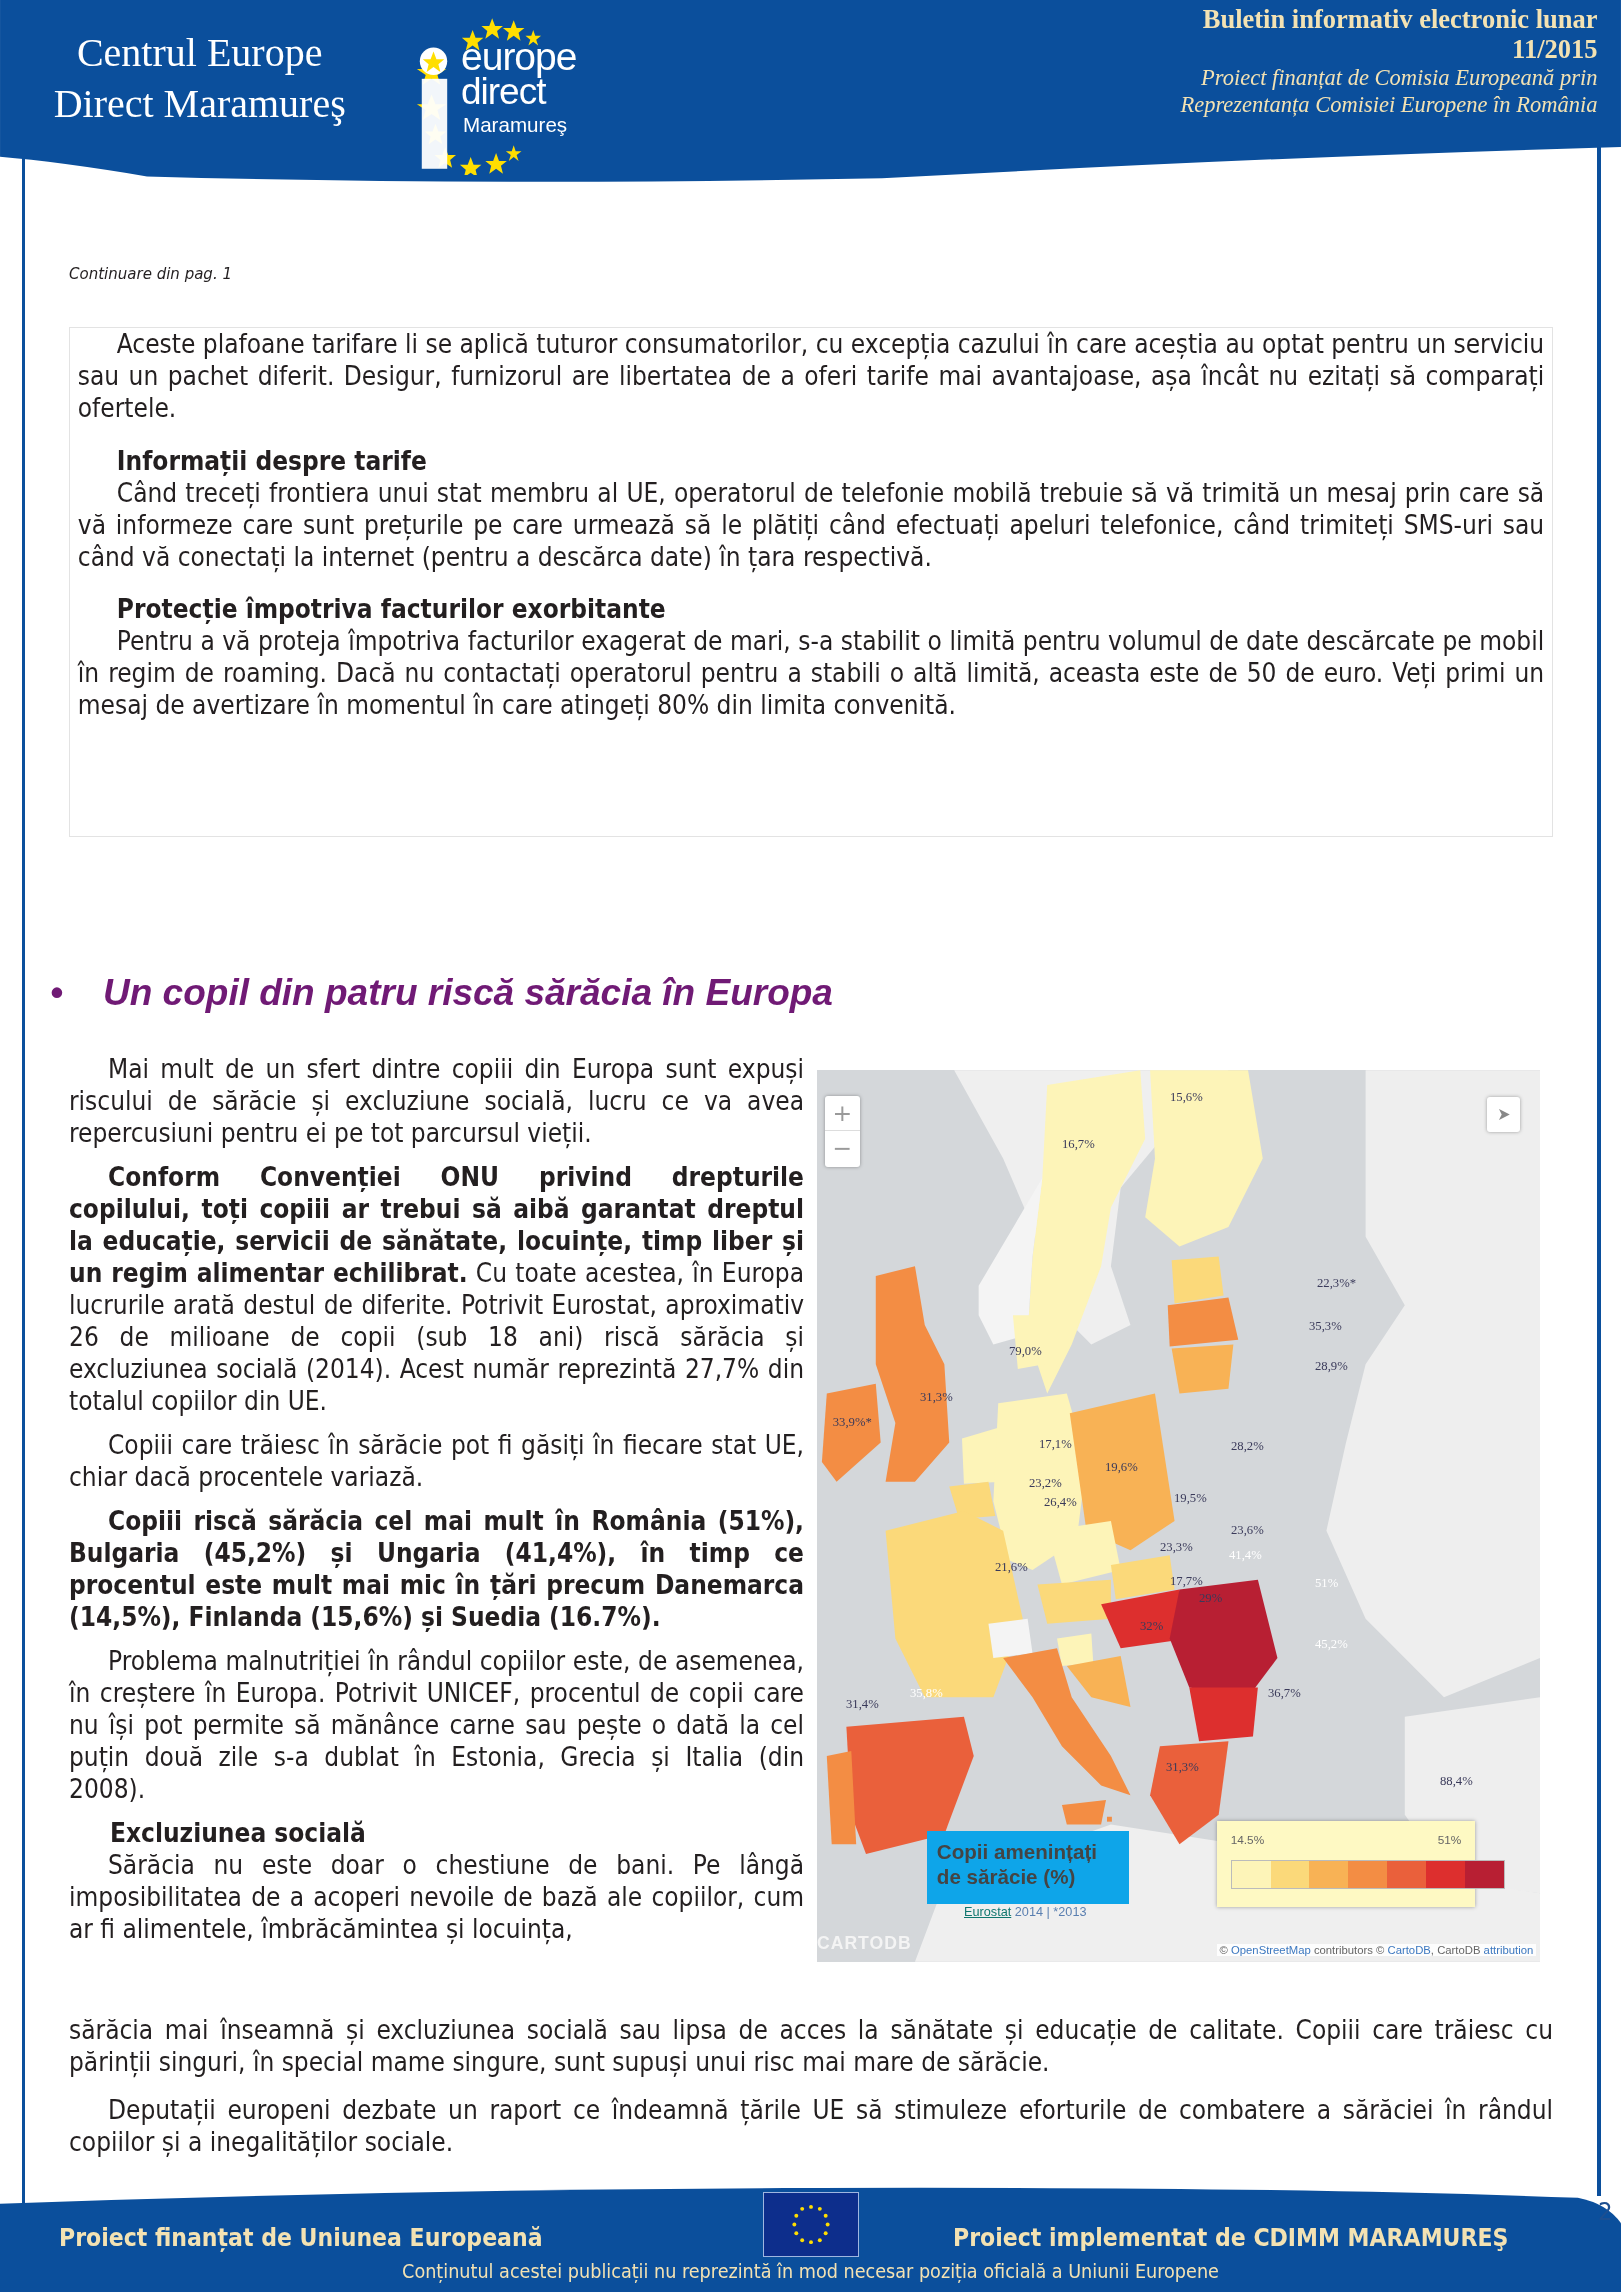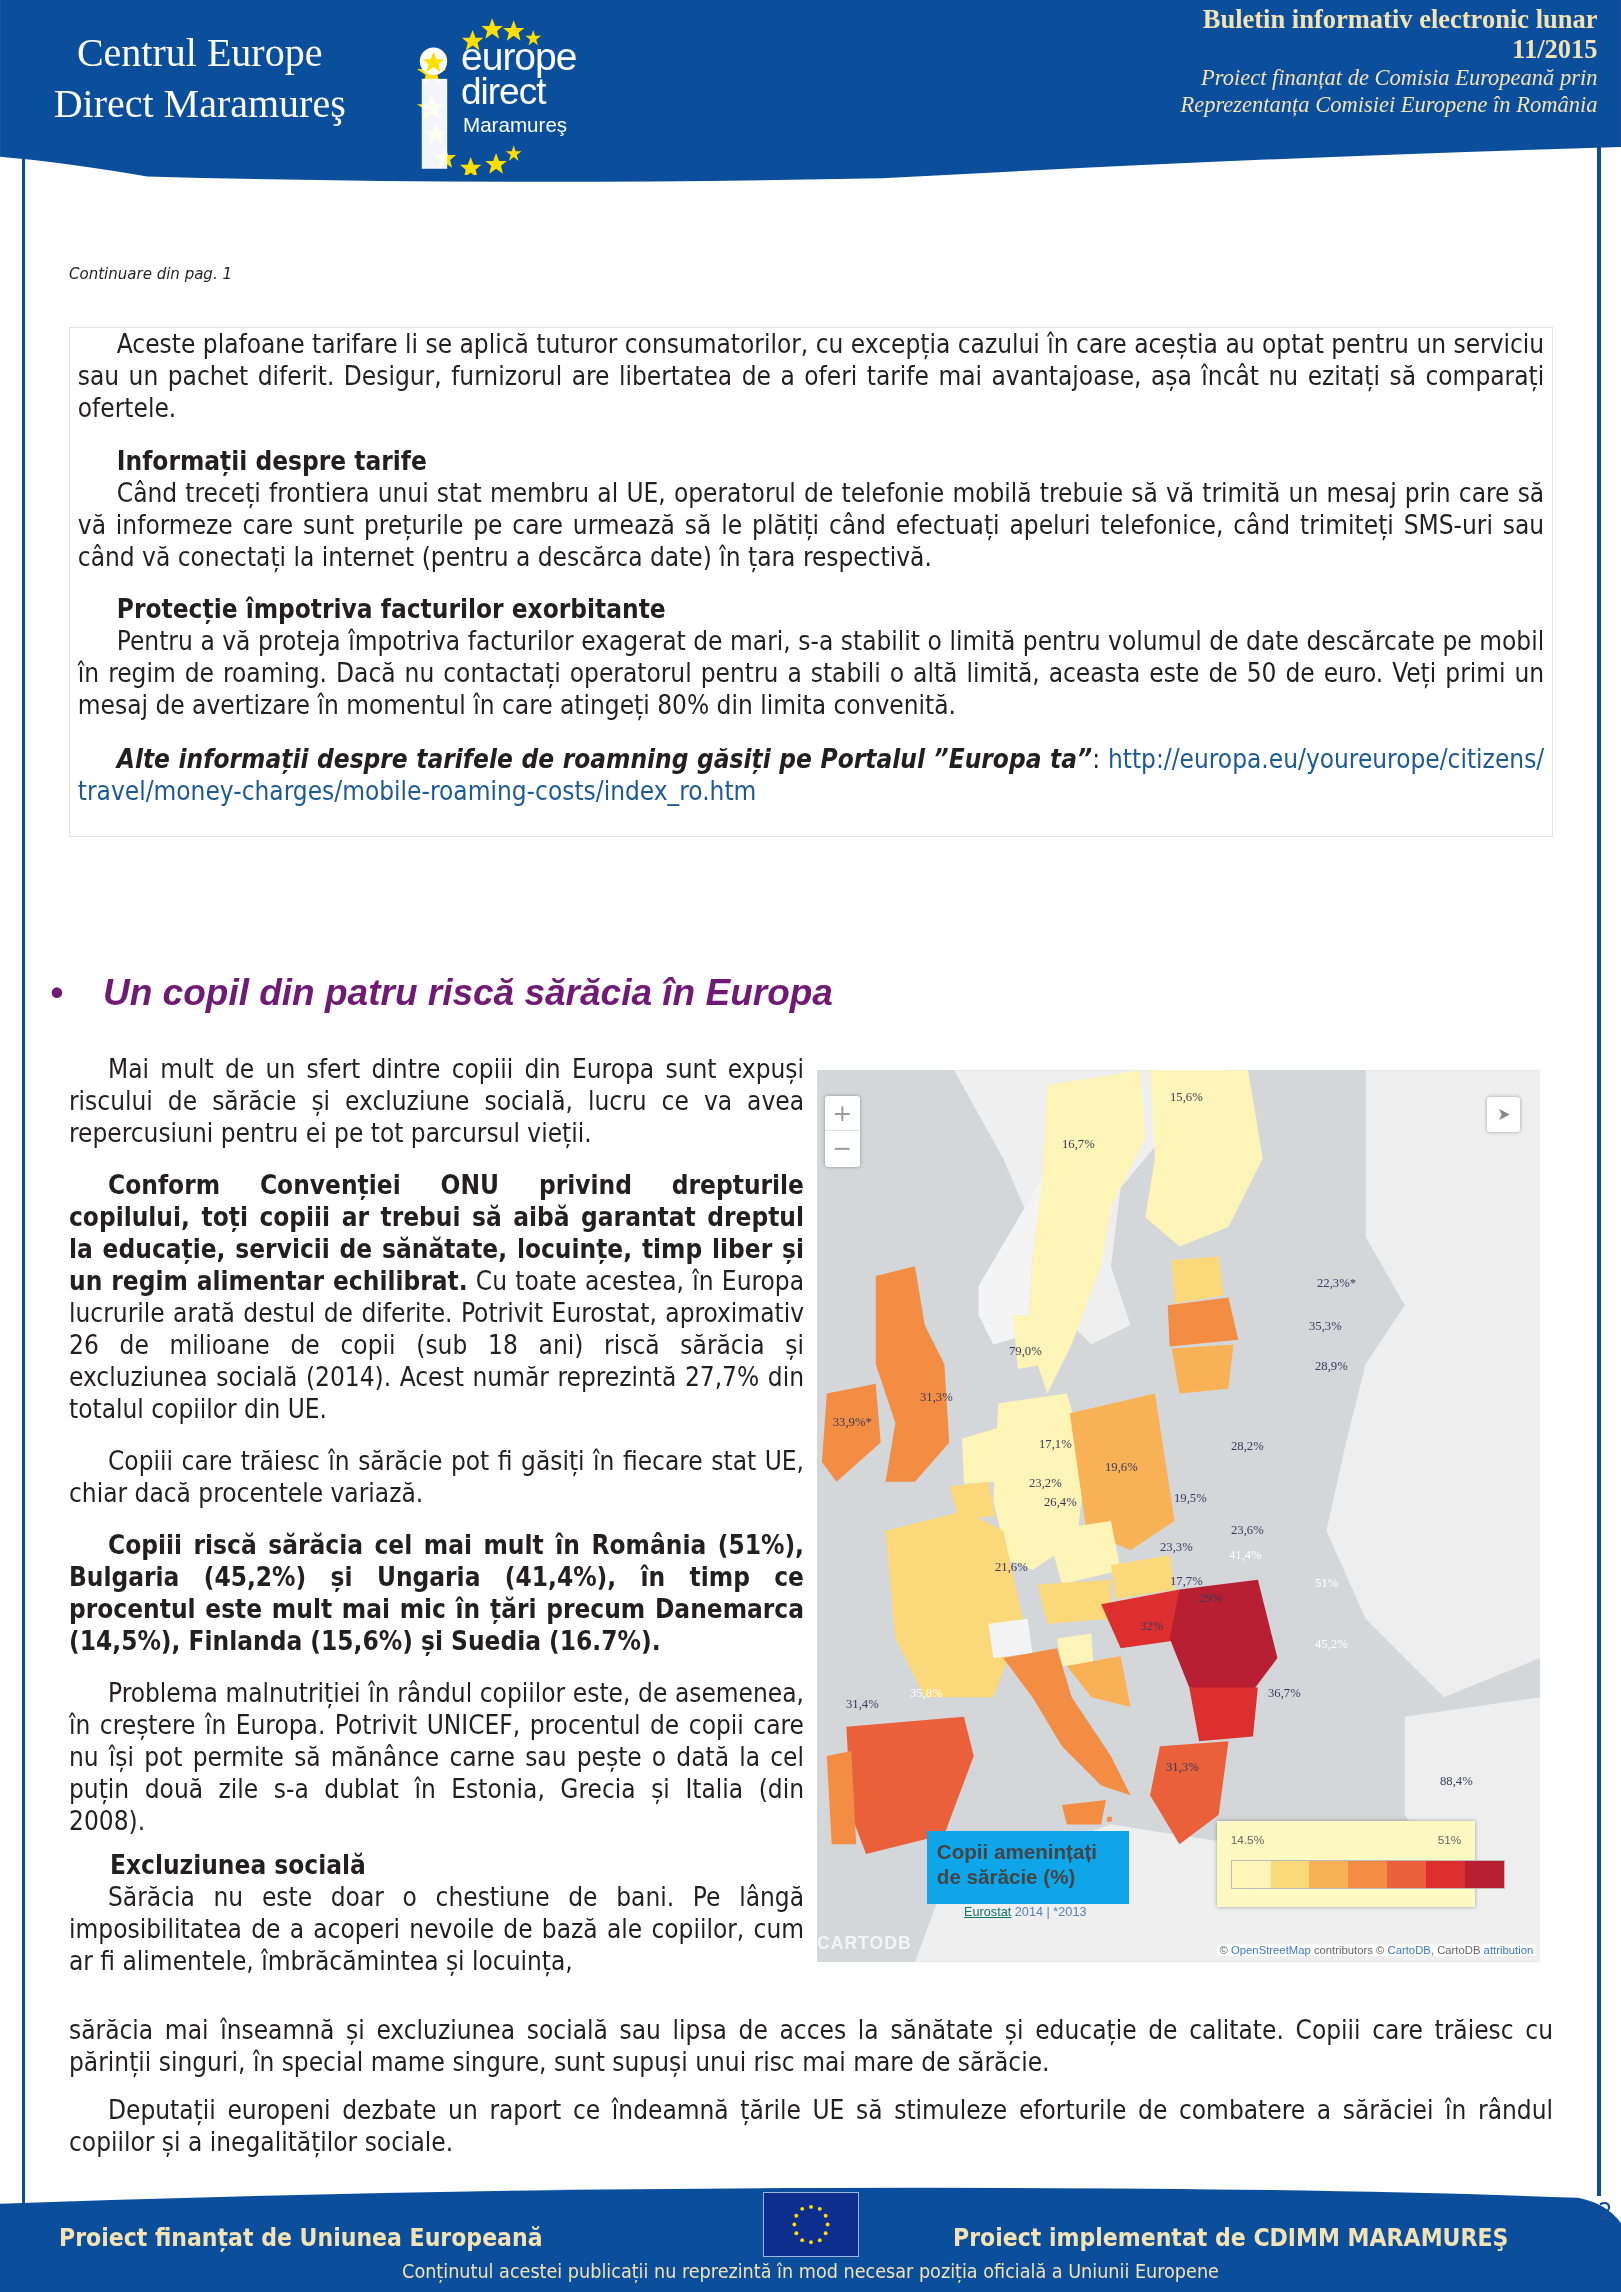--- a/index.html
+++ b/index.html
@@ -32,21 +32,21 @@
   .box .h { font-weight: bold; padding-left: 39px; margin-top: 21.6px; font-size: 26px; line-height: 31px; }
   .box .mt { margin-top: 21.6px; }
   .link { color: #1d5a94; }
 
   .section-title { position: absolute; left: 50px; top: 970px; font-family: "Liberation Sans", sans-serif;
     font-style: italic; font-weight: bold; color: #701a75; font-size: 37px; line-height: 45px; }
   .section-title .bullet { display: inline-block; width: 53px; }
 
   .col-left { position: absolute; left: 69px; top: 1053px; width: 735px; }
   .col-left p { font-size: 26px; line-height: 32px; text-align: justify; }
-  .col-left p + p { margin-top: 20px; }
+  .col-left p + p { margin-top: 12px; }
   .col-left .b { font-weight: bold; }
   .col-left .sub-h { font-weight: bold; padding-left: 41px; margin-top: 11.8px; line-height: 32px; font-size: 26px; }
 
   .full-text { position: absolute; left: 69px; top: 2014px; width: 1484px; }
   .full-text p { font-size: 26px; line-height: 32px; text-align: justify; }
   .full-text p + p { margin-top: 15.7px; }
 
   
   .map { position: absolute; left: 817px; top: 1070px; width: 723px; height: 892px; background: #d4d7da; overflow: hidden; }
   .map svg { position: absolute; left: 0; top: 0; }
@@ -123,21 +123,20 @@
 <div class="rule-right"></div>
 
 <div class="cont-note">Continuare din pag. 1</div>
 
 <div class="box">
   <p class="indent">Aceste plafoane tarifare li se aplică tuturor consumatorilor, cu excepția cazului în care aceștia au optat pentru un serviciu sau un pachet diferit. Desigur, furnizorul are libertatea de a oferi tarife mai avantajoase, așa încât nu ezitați să comparați ofertele.</p>
   <div class="h">Informații despre tarife</div>
   <p class="indent">Când treceți frontiera unui stat membru al UE, operatorul de telefonie mobilă trebuie să vă trimită un mesaj prin care să vă informeze care sunt prețurile pe care urmează să le plătiți când efectuați apeluri telefonice, când trimiteți SMS-uri sau când vă conectați la internet (pentru a descărca date) în țara respectivă.</p>
   <div class="h">Protecție împotriva facturilor exorbitante</div>
   <p class="indent">Pentru a vă proteja împotriva facturilor exagerat de mari, s-a stabilit o limită pentru volumul de date descărcate pe mobil în regim de roaming. Dacă nu contactați operatorul pentru a stabili o altă limită, aceasta este de 50 de euro. Veți primi un mesaj de avertizare în momentul în care atingeți 80% din limita convenită.</p>
-  <p class="indent mt"><b><i>Alte informații despre tarifele de roamning găsiți pe Portalul ”Europa ta”</i></b><span>: </span><span class="link" style="word-break:break-all">http://europa.eu/youreurope/citizens/travel/money-charges/mobile-roaming-costs/index_ro.htm</span></p>
 </div>
 
 <div class="section-title">
   <span class="bullet">•</span><span>Un copil din patru riscă sărăcia în Europa</span>
 </div>
 
 <div class="col-left">
   <p class="indent">Mai mult de un sfert dintre copiii din Europa sunt expuși riscului de sărăcie și excluziune socială, lucru ce va avea repercusiuni pentru ei pe tot parcursul vieții.</p>
   <p class="indent"><span class="b">Conform Convenției ONU privind drepturile copilului, toți copiii ar trebui să aibă garantat dreptul la educație, servicii de sănătate, locuințe, timp liber și un regim alimentar echilibrat.</span><span> Cu toate acestea, în Europa lucrurile arată destul de diferite. Potrivit Eurostat, aproximativ 26 de milioane de copii (sub 18 ani) riscă sărăcia și excluziunea socială (2014). Acest număr reprezintă 27,7% din totalul copiilor din UE.</span></p>
   <p class="indent">Copiii care trăiesc în sărăcie pot fi găsiți în fiecare stat UE, chiar dacă procentele variază.</p>

